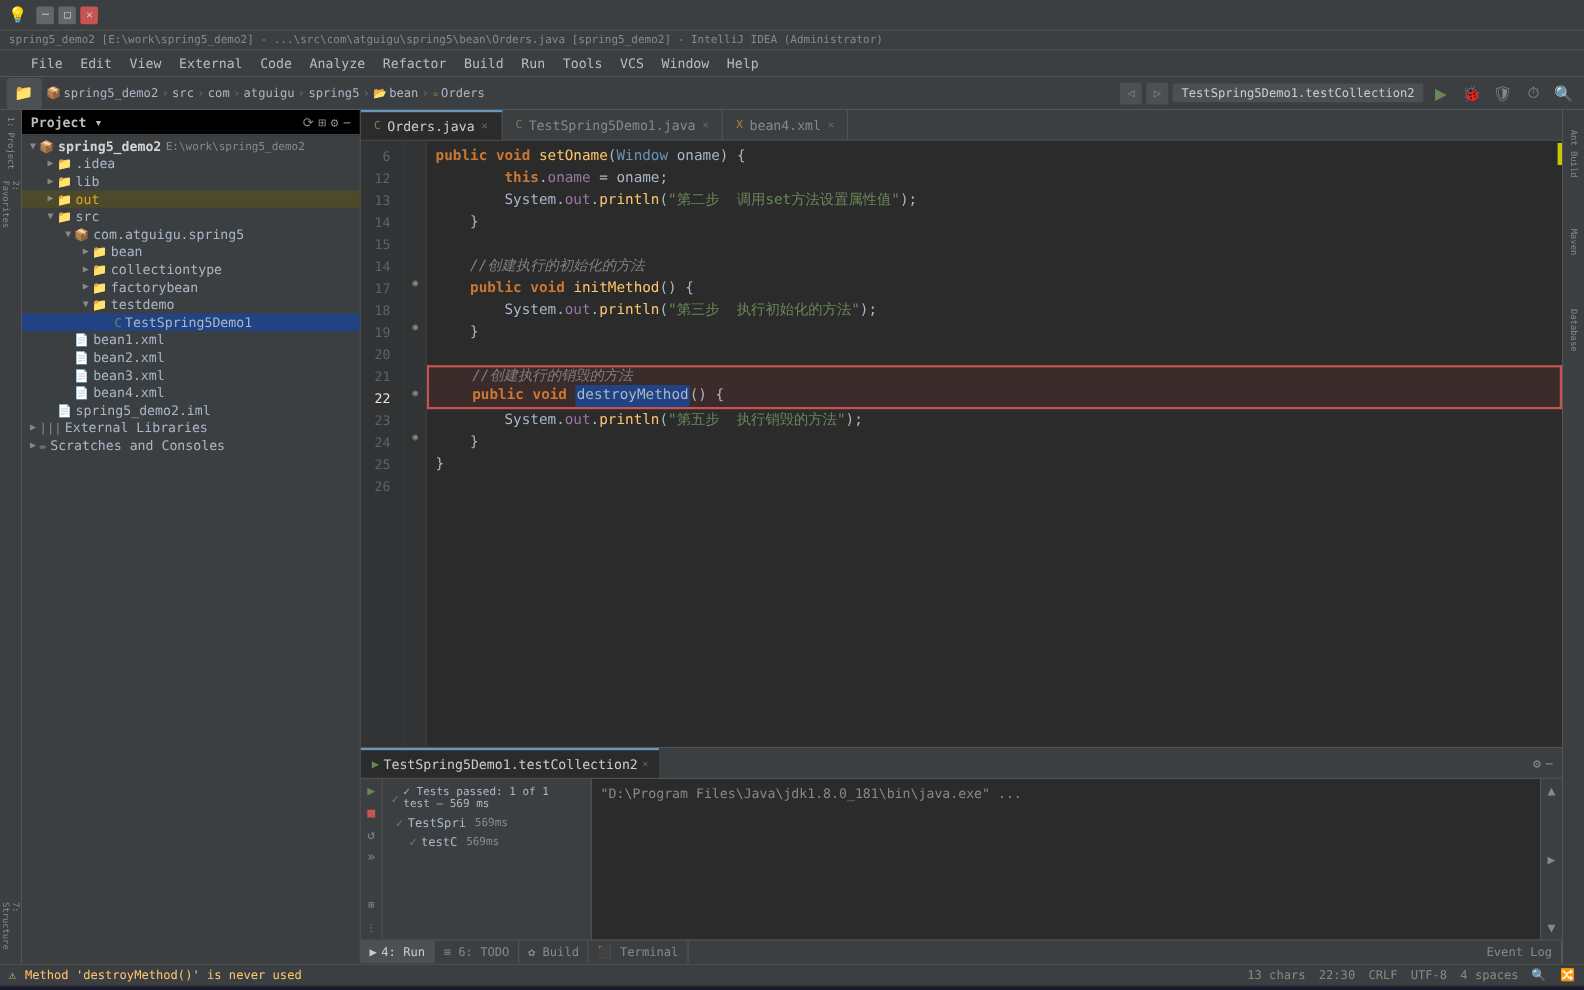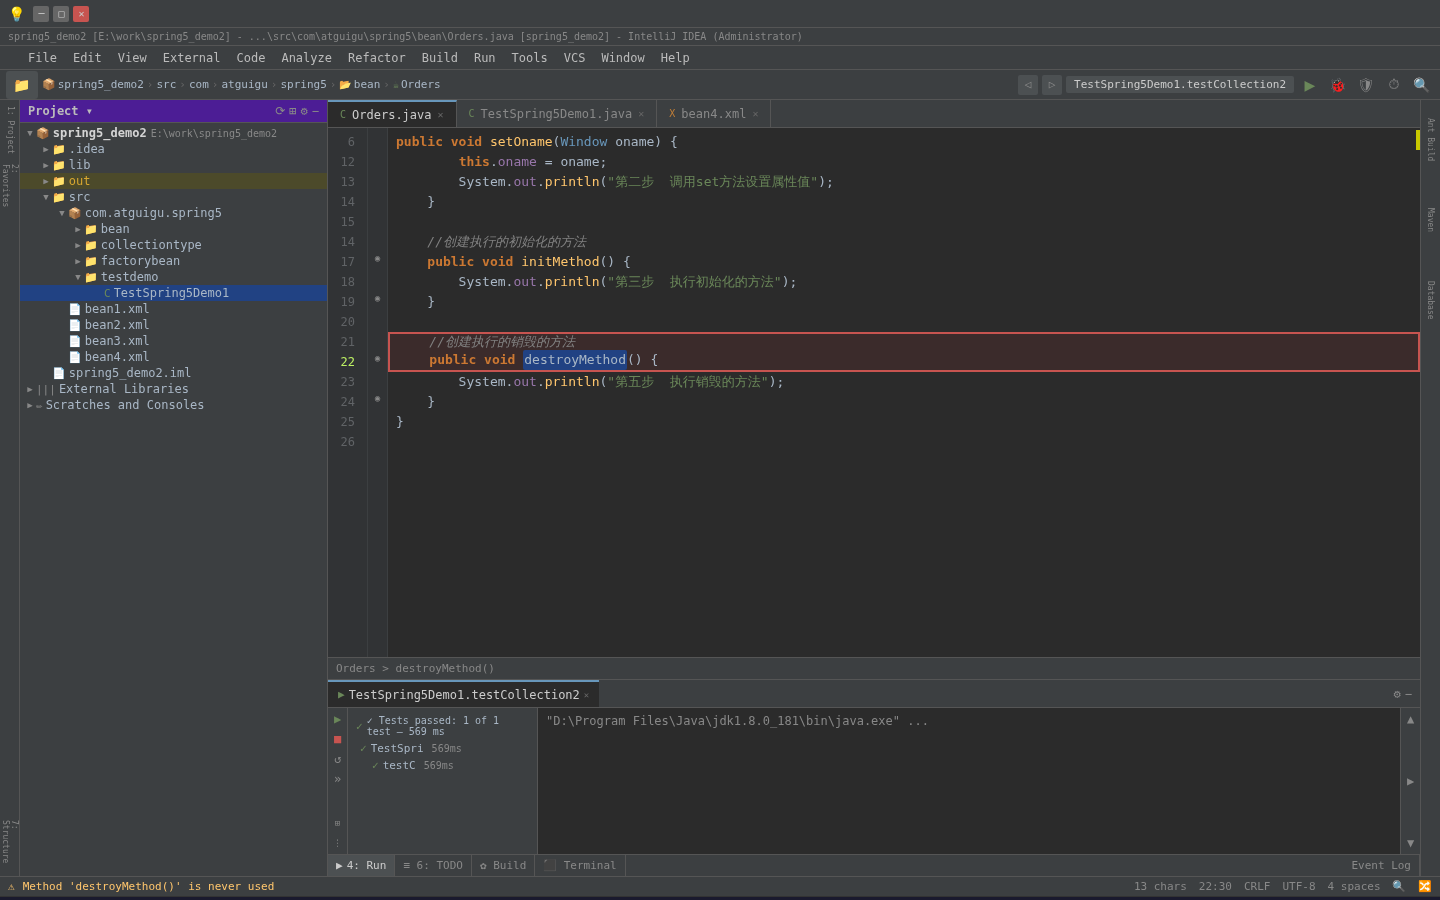--- a/index.html
+++ b/index.html
@@ -23,39 +23,39 @@
     .run-config { background: #4c5052; padding: 2px 8px; border-radius: 2px; color: #ccc; font-size: 11px; }
     .toolbar-btn { width: 24px; height: 22px; background: transparent; border: none; color: #ccc; font-size: 14px; cursor: pointer; display: flex; align-items: center; justify-content: center; }
     
     
     .main-layout { display: flex; height: calc(900px - 28px - 24px - 30px - 22px - 20px); }
     .side-icons { width: 20px; background: #3c3f41; display: flex; flex-direction: column; border-right: 1px solid #555; }
     .side-icon { width: 20px; height: 60px; display: flex; align-items: center; justify-content: center; font-size: 9px; color: #888; writing-mode: vertical-rl; text-orientation: mixed; cursor: pointer; padding: 4px 0; }
     
     
     .project-panel { width: 308px; background: #3c3f41; border-right: 1px solid #555; display: flex; flex-direction: column; }
-    .project-header { display: flex; align-items: center; padding: 4px 8px; background: #4c1d95; border-bottom: 1px solid #555; gap: 4px; }
+    .project-header { display: flex; align-items: center; padding: 4px 8px; background: #000000; border-bottom: 1px solid #555; gap: 4px; }
     .project-header-icons { margin-left: auto; display: flex; gap: 4px; color: #888; font-size: 12px; }
     .tree-item { display: flex; align-items: center; padding: 1px 0; cursor: pointer; font-size: 12px; white-space: nowrap; }
     .tree-item.selected { background: #214283; }
     .tree-arrow { width: 12px; display: inline-flex; align-items: center; justify-content: center; font-size: 9px; color: #888; }
     .tree-label { color: #a9b7c6; font-size: 12px; }
     .tree-label.bold { font-weight: bold; color: #d4d4d4; }
     .tree-label.path { color: #888; font-size: 10px; margin-left: 4px; }
     .tree-label.yellow { color: #d6a630; }
     .editor-tabs { display: flex; background: #3c3f41; border-bottom: 1px solid #555; height: 28px; }
     .editor-tab { padding: 0 12px; display: flex; align-items: center; gap: 6px; font-size: 12px; color: #888; cursor: pointer; border-right: 1px solid #555; height: 100%; }
     .editor-tab.active { background: #2b2b2b; color: #ccc; border-top: 2px solid #6897bb; }
     .editor-tab .close { color: #666; font-size: 10px; cursor: pointer; }
     
     
     .code-editor { flex: 1; display: flex; overflow: hidden; background: #2b2b2b; }
     .line-numbers { width: 40px; background: #313335; color: #606366; font-size: 12px; padding: 4px 0; text-align: right; padding-right: 6px; line-height: 20px; user-select: none; border-right: 1px solid #3c3f41; }
     .line-number { height: 20px; display: flex; align-items: center; justify-content: flex-end; padding-right: 6px; }
-    .line-number.has-arrow { color: #bef264; }
+    .line-number.has-arrow { color: #e5e5e5; }
     .code-gutter { width: 20px; background: #313335; border-right: 1px solid #3c3f41; }
     .gutter-mark { height: 20px; display: flex; align-items: center; justify-content: center; font-size: 9px; color: #888; }
     .code-content { flex: 1; padding: 4px 0; line-height: 20px; overflow: auto; font-size: 13px; }
     .code-line { height: 20px; padding: 0 8px; white-space: pre; display: flex; align-items: flex-end; }
     .code-line.highlighted { background: #3a3a2e; }
     .kw { color: #cc7832; font-weight: bold; }
     .kw2 { color: #6897bb; }
     .fn { color: #ffc66d; }
     .str { color: #6a8759; }
     .comment { color: #808080; font-style: italic; }
@@ -423,23 +423,20 @@
         </div>
 
         <div class="code-line">
           <span>}</span>
         </div>
 
         <div class="code-line"></div>
       </div>
     </div>
 
-    <div style="background:#3c3f41; height:22px; display:flex; align-items:center; padding:0 8px; font-size:11px; color:#888; border-top:1px solid #555;">
-      <span>Orders &gt; destroyMethod()</span>
-    </div>
 
     <div class="bottom-panel">
 
       <div class="run-tab-bar">
         <div class="run-tab active">
           <span class="run-tab-icon">▶</span>
           <span>TestSpring5Demo1.testCollection2</span>
           <span class="run-tab-close">✕</span>
         </div>
         <div class="run-tab-settings">

